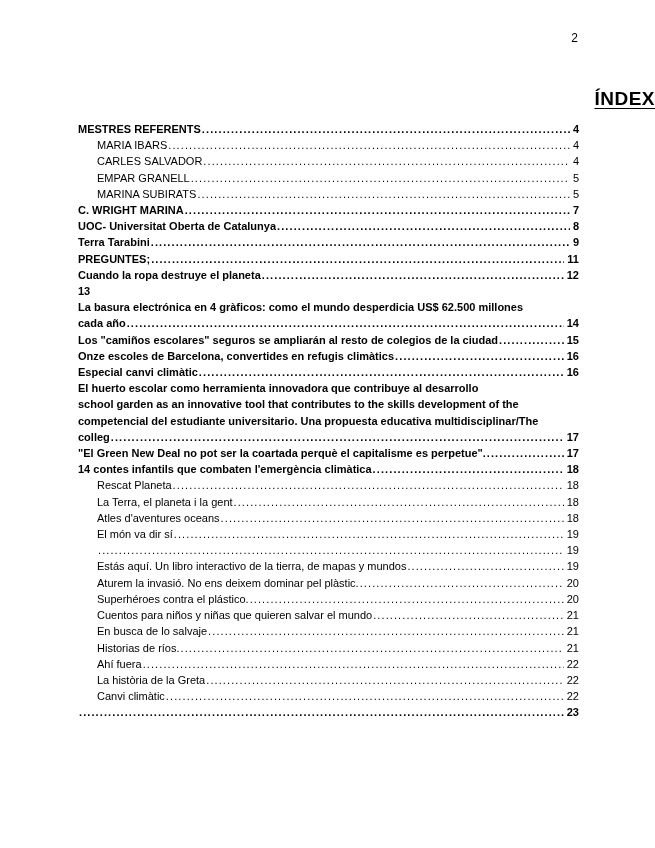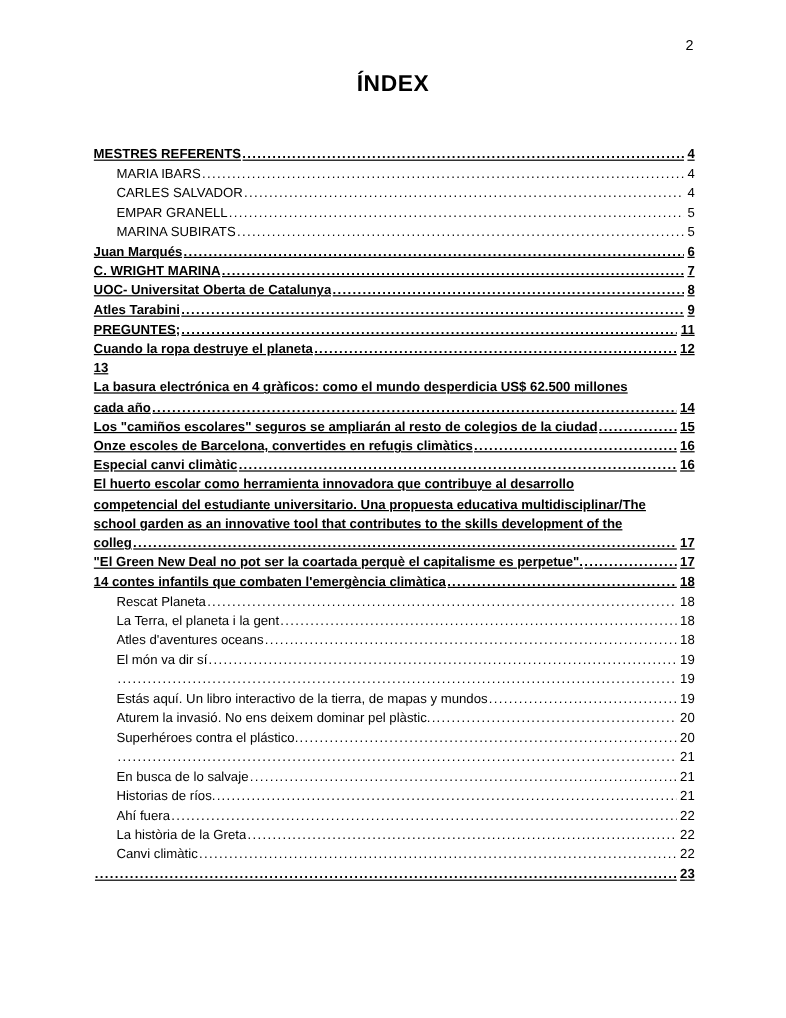--- a/index.html
+++ b/index.html
@@ -17,37 +17,38 @@
     overflow: hidden;
   }
   .pagenum {
     position: absolute;
     top: 31px; right: 77px;
     font-size: 12px;
     line-height: 14px;
   }
   .title {
     position: absolute;
-    top: 60px; left: 0;
+    top: 88px; left: 0;
     width: 655px;
-    text-align: center;
+    text-align: right;
     font-size: 19px;
     font-weight: 700;
     letter-spacing: 0.5px;
+    text-decoration: underline;
     text-underline-offset: 3px;
   }
   .toc {
     position: absolute;
     left: 78px; top: 121px;
     width: 501px;
     font-size: 11px;
     line-height: 16.2px;
   }
   .entry { font-weight: 400; }
-  .entry.b { font-weight: 700; text-decoration: underline; }
+  .entry.b { font-weight: 700; }
   .entry.lvl2 { padding-left: 19px; }
   .line {
     white-space: nowrap;
     overflow: hidden;
   }
   .line.last {
     display: flex;
     align-items: baseline;
   }
   .txt { flex: 0 1 auto; overflow: hidden; }
@@ -100,42 +101,35 @@
       </div>
       <div class="entry lvl2">
         <div class="line last">
           <span class="txt">MARINA SUBIRATS</span>
           <span class="dots"></span>
           <span class="pg">5</span>
         </div>
       </div>
       <div class="entry lvl1 b">
         <div class="line last">
-          <span class="txt">Juan Marqués</span>
-          <span class="dots"></span>
-          <span class="pg">6</span>
-        </div>
-      </div>
-      <div class="entry lvl1 b">
-        <div class="line last">
           <span class="txt">C. WRIGHT MARINA</span>
           <span class="dots"></span>
           <span class="pg">7</span>
         </div>
       </div>
       <div class="entry lvl1 b">
         <div class="line last">
           <span class="txt">UOC- Universitat Oberta de Catalunya</span>
           <span class="dots"></span>
           <span class="pg">8</span>
         </div>
       </div>
       <div class="entry lvl1 b">
         <div class="line last">
-          <span class="txt">Atles Tarabini</span>
+          <span class="txt">Terra Tarabini</span>
           <span class="dots"></span>
           <span class="pg">9</span>
         </div>
       </div>
       <div class="entry lvl1 b">
         <div class="line last">
           <span class="txt">PREGUNTES;</span>
           <span class="dots"></span>
           <span class="pg">11</span>
         </div>
@@ -174,22 +168,22 @@
       </div>
       <div class="entry lvl1 b">
         <div class="line last">
           <span class="txt">Especial canvi climàtic</span>
           <span class="dots"></span>
           <span class="pg">16</span>
         </div>
       </div>
       <div class="entry lvl1 b">
         <div class="line">El huerto escolar como herramienta innovadora que contribuye al desarrollo</div>
+        <div class="line">school garden as an innovative tool that contributes to the skills development of the</div>
         <div class="line">competencial del estudiante universitario. Una propuesta educativa multidisciplinar/The</div>
-        <div class="line">school garden as an innovative tool that contributes to the skills development of the</div>
         <div class="line last">
           <span class="txt">colleg</span>
           <span class="dots"></span>
           <span class="pg">17</span>
         </div>
       </div>
       <div class="entry lvl1 b">
         <div class="line last">
           <span class="txt">"El Green New Deal no pot ser la coartada perquè el capitalisme es perpetue".</span>
           <span class="dots"></span>
@@ -253,20 +247,21 @@
       </div>
       <div class="entry lvl2">
         <div class="line last">
           <span class="txt">Superhéroes contra el plástico.</span>
           <span class="dots"></span>
           <span class="pg">20</span>
         </div>
       </div>
       <div class="entry lvl2">
         <div class="line last">
+          <span class="txt">Cuentos para niños y niñas que quieren salvar el mundo</span>
           <span class="dots"></span>
           <span class="pg">21</span>
         </div>
       </div>
       <div class="entry lvl2">
         <div class="line last">
           <span class="txt">En busca de lo salvaje</span>
           <span class="dots"></span>
           <span class="pg">21</span>
         </div>

